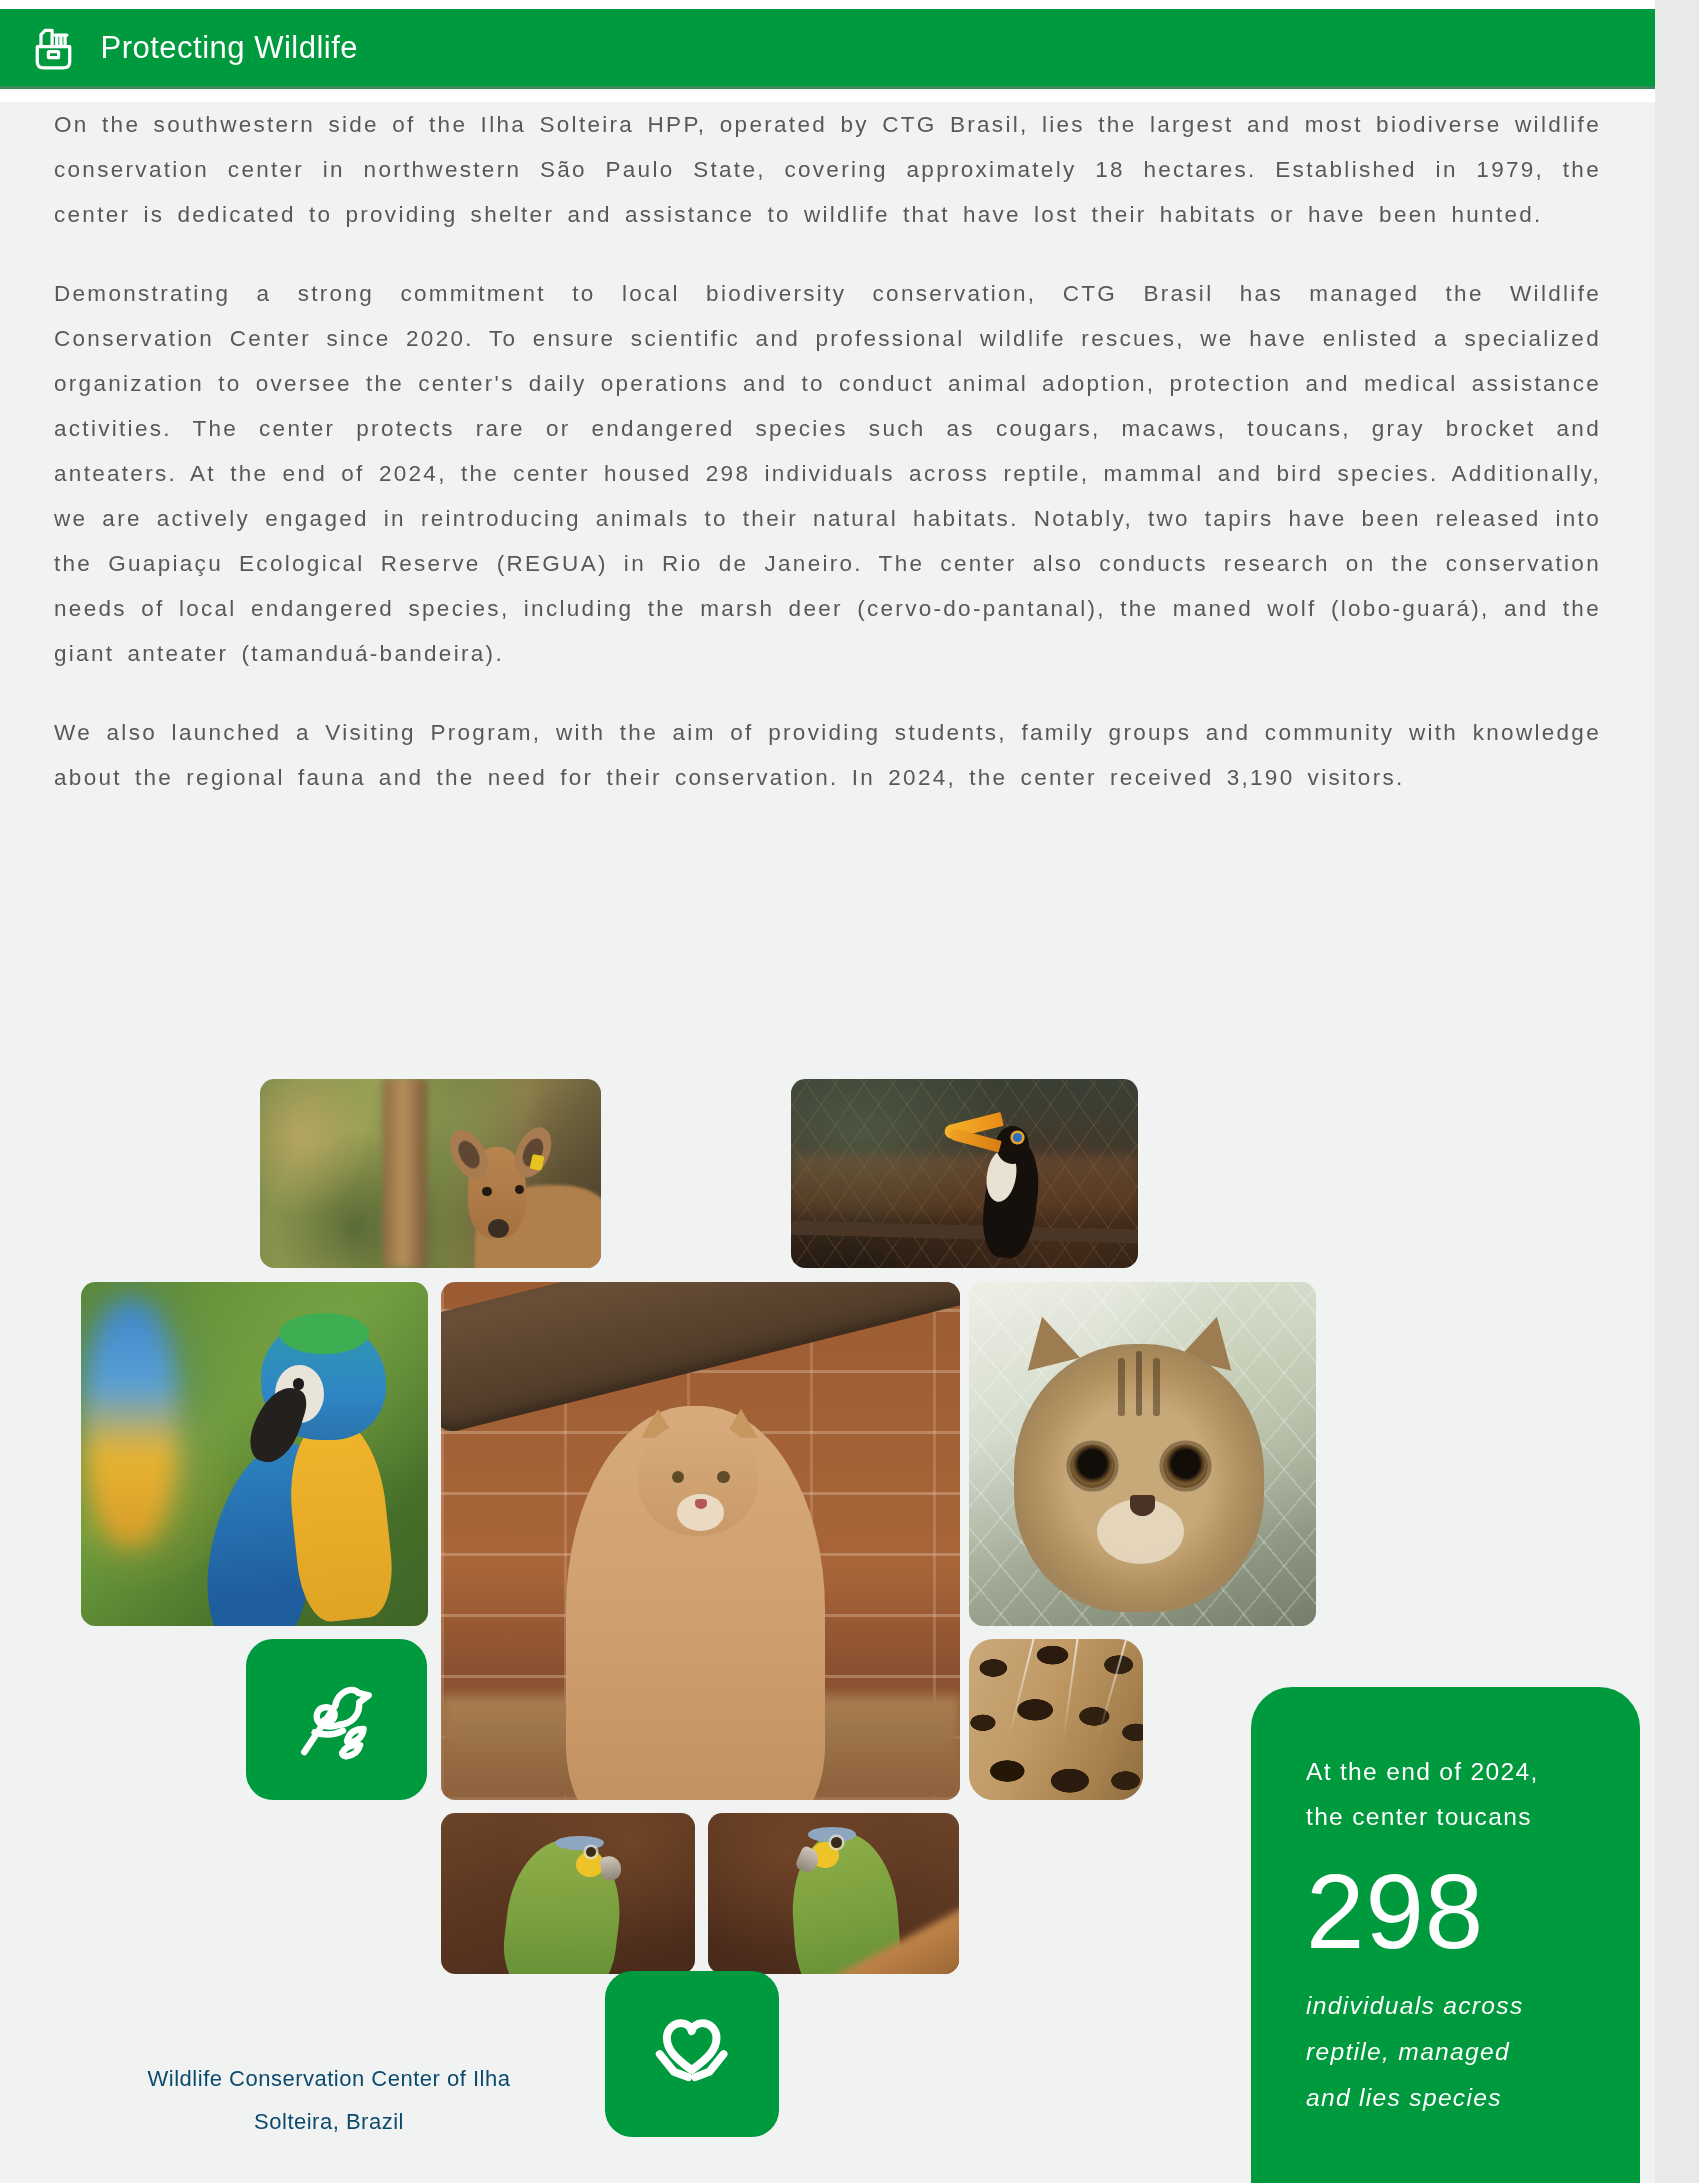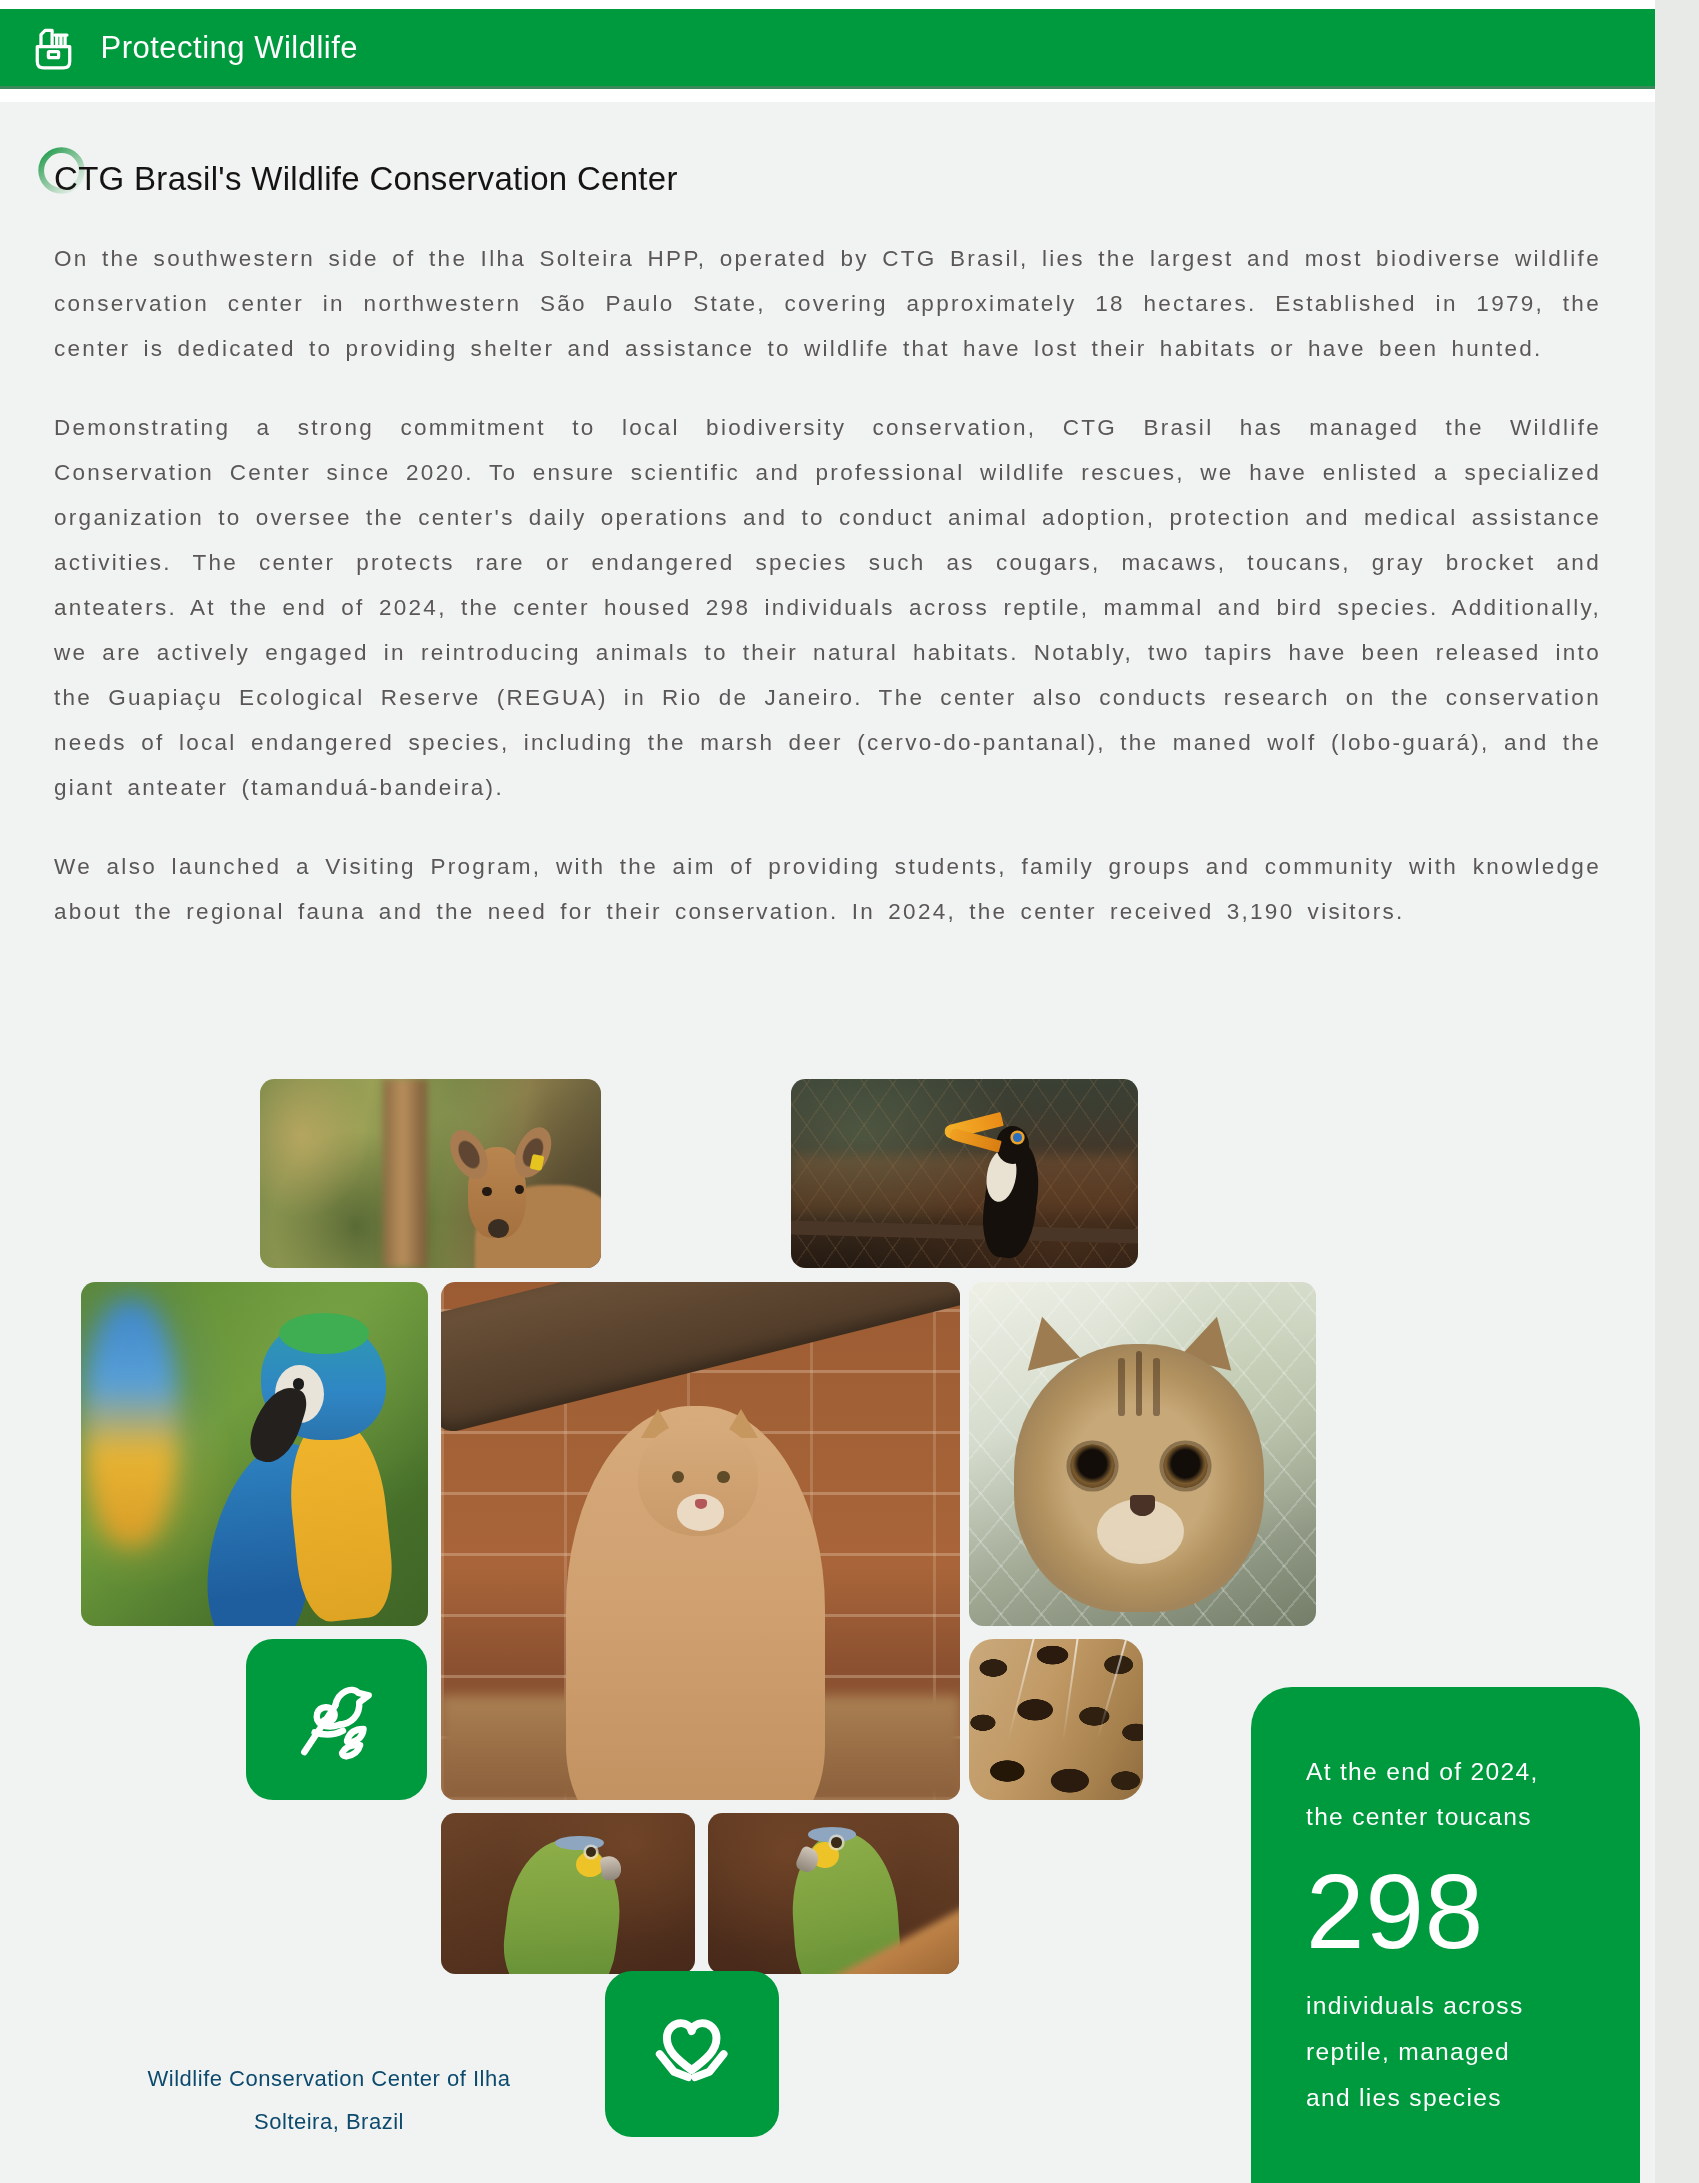--- a/index.html
+++ b/index.html
@@ -162,21 +162,21 @@
   .caption span{display:block;}
 
   
   .stat-card{position:absolute;left:1197px;top:608px;width:389px;height:563px;
     background:#009a3e;border-radius:41px;color:#ffffff;box-sizing:border-box;
     padding:62px 49px 0 55px;}
   .card-lead{font-size:24.6px;line-height:45px;letter-spacing:1.3px;}
   .card-lead span{display:block;}
   .card-number{font-size:105px;font-weight:400;line-height:1.05;letter-spacing:1px;margin:18.4px 0 15.3px;}
   .card-desc{font-size:24.6px;line-height:46px;letter-spacing:1.3px;}
-  .card-desc span{display:block;}
+  .card-desc span{display:block;font-style:italic;}
 </style>
 </head>
 <body>
 
 <div class="page">
 
   <div class="masthead">
     <div class="appbar">
       <svg class="hicon" viewBox="0 0 110 110" fill="none" stroke="#ffffff" stroke-width="7" stroke-linecap="round" stroke-linejoin="round">
         <path d="M20 52 H90 V84 Q90 98 76 98 H34 Q20 98 20 84 Z"></path>
@@ -186,33 +186,20 @@
         <path d="M62 30 V52"></path>
         <path d="M71 28 V52"></path>
         <path d="M80 28 V52"></path>
       </svg>
       <span class="hlabel">Protecting Wildlife</span>
     </div>
     <div class="rule"></div>
   </div>
 
   <main>
-    <div class="title-row">
-      <svg class="ring" viewBox="0 0 120 120" fill="none">
-        <defs>
-          <linearGradient id="rg" x1="20" y1="15" x2="100" y2="110" gradientUnits="userSpaceOnUse">
-            <stop offset="0" stop-color="#1f9b4b" stop-opacity="1"></stop>
-            <stop offset="0.55" stop-color="#4daa6b" stop-opacity="0.55"></stop>
-            <stop offset="1" stop-color="#9fd3ae" stop-opacity="0.08"></stop>
-          </linearGradient>
-        </defs>
-        <circle cx="60" cy="60" r="46" stroke="url(#rg)" stroke-width="13"></circle>
-      </svg>
-      <h1>CTG Brasil's Wildlife Conservation Center</h1>
-    </div>
     <p>On the southwestern side of the Ilha Solteira HPP, operated by CTG Brasil, lies the largest and most biodiverse wildlife conservation center in northwestern São Paulo State, covering approximately 18 hectares. Established in 1979, the center is dedicated to providing shelter and assistance to wildlife that have lost their habitats or have been hunted.</p>
     <p>Demonstrating a strong commitment to local biodiversity conservation, CTG Brasil has managed the Wildlife Conservation Center since 2020. To ensure scientific and professional wildlife rescues, we have enlisted a specialized organization to oversee the center's daily operations and to conduct animal adoption, protection and medical assistance activities. The center protects rare or endangered species such as cougars, macaws, toucans, gray brocket and anteaters. At the end of 2024, the center housed 298 individuals across reptile, mammal and bird species. Additionally, we are actively engaged in reintroducing animals to their natural habitats. Notably, two tapirs have been released into the Guapiaçu Ecological Reserve (REGUA) in Rio de Janeiro. The center also conducts research on the conservation needs of local endangered species, including the marsh deer (cervo-do-pantanal), the maned wolf (lobo-guará), and the giant anteater (tamanduá-bandeira).</p>
     <p>We also launched a Visiting Program, with the aim of providing students, family groups and community with knowledge about the regional fauna and the need for their conservation. In 2024, the center received 3,190 visitors.</p>
   </main>
 
   <section class="collage">
 
     <div class="photo ph-deer">
       <i class="trunk"></i>
       <i class="body"></i>

